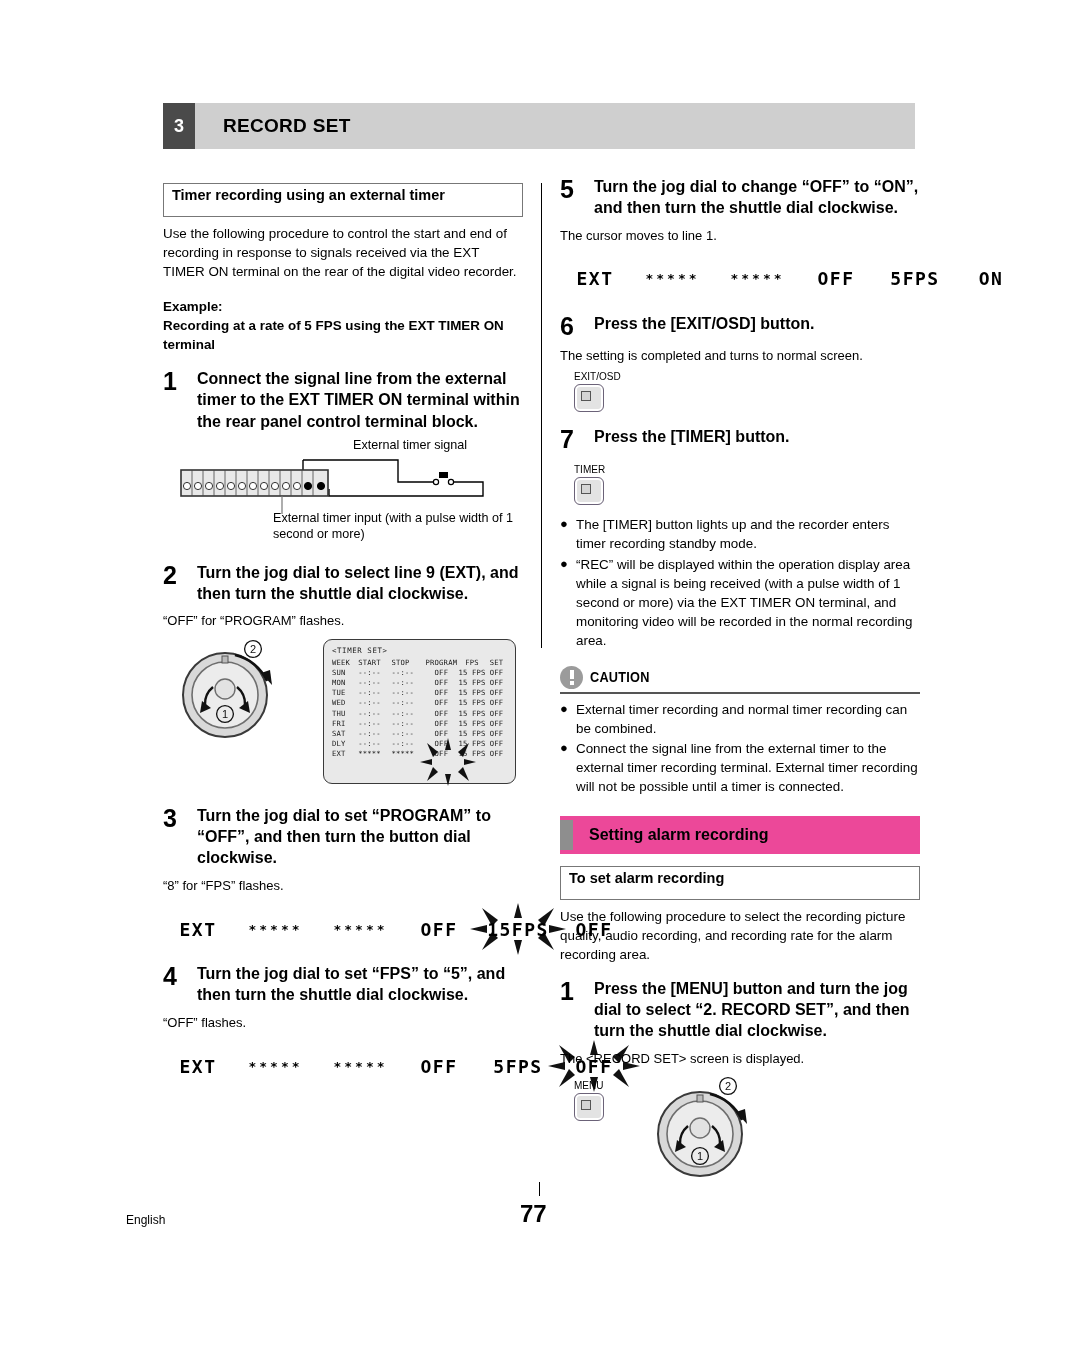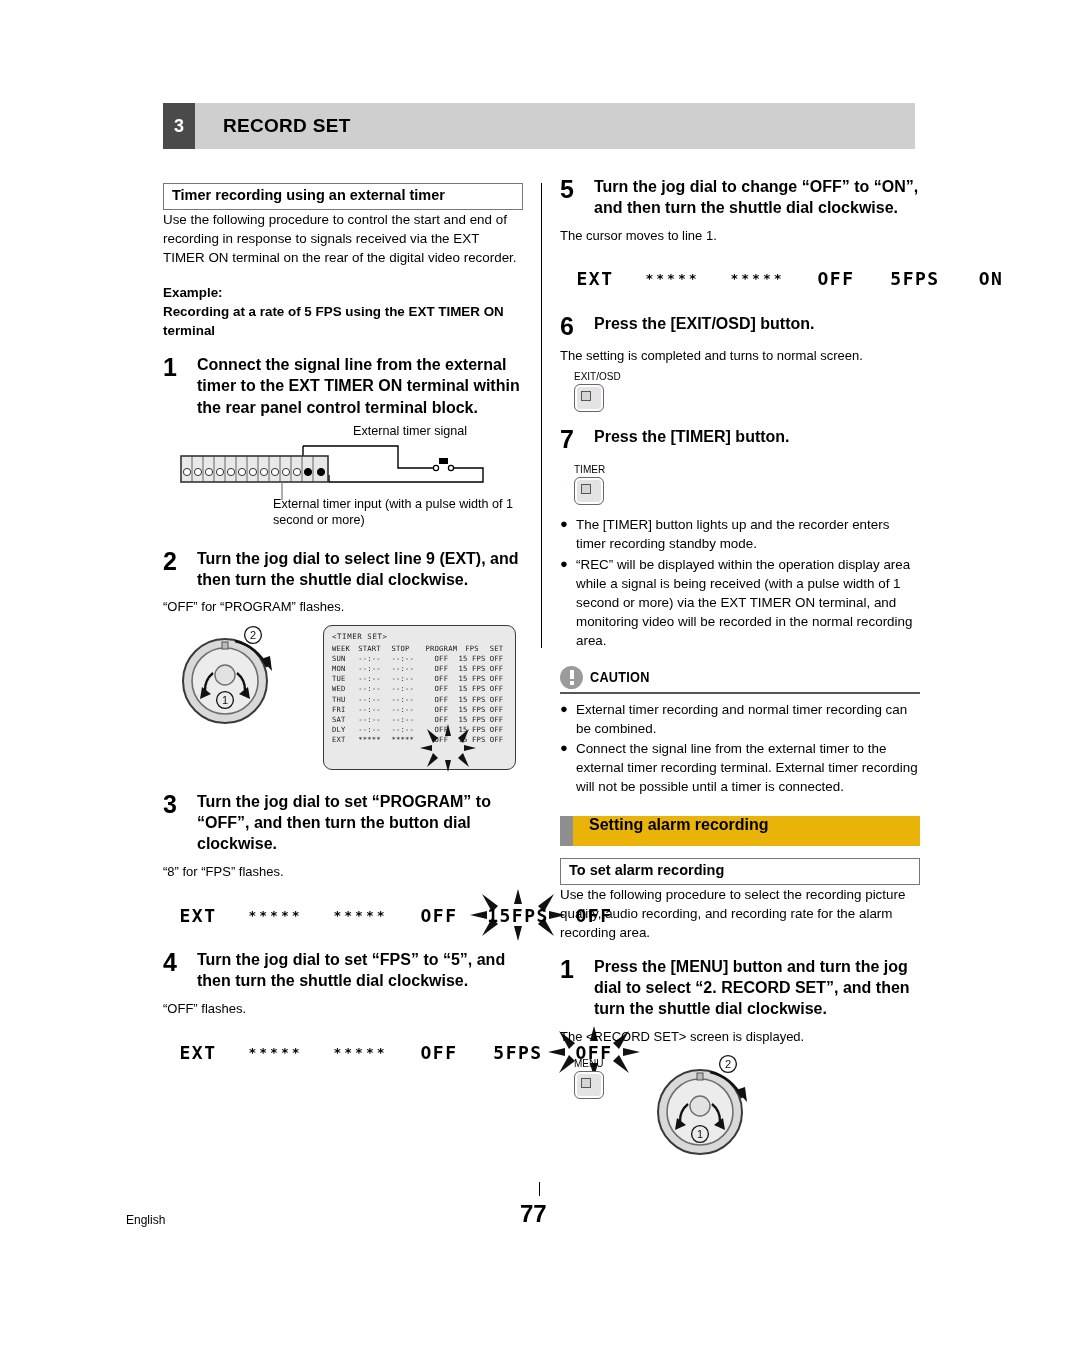--- a/index.html
+++ b/index.html
@@ -52,21 +52,22 @@
     left: 541px; top: 183px;
     width: 1px; height: 465px;
     background: #000;
   }
 
   
   .boxhead {
     border: 1px solid #777;
     font-size: 14.5px;
     font-weight: bold;
-    padding: 4px 6px 5px 8px;
+    padding: 4px 6px 12px 8px;
+    margin-bottom: 7px;
     line-height: 1.1;
   }
   .body-text {
     font-size: 13.4px;
     line-height: 1.42;
   }
   .body-text.bold { font-weight: bold; }
   .spacer-16 { height: 16px; }
 
   
@@ -206,23 +207,23 @@
   .caution-title {
     font-size: 15.5px; font-weight: bold;
     font-family: "Liberation Sans", sans-serif;
     letter-spacing: 0.3px;
     transform: scaleX(0.82);
     transform-origin: left center;
   }
 
   
   .section-band {
-    display: flex; align-items: flex-start;
-    background: #eab308;
-    height: 30px;
+    display: flex; align-items: center;
+    background: #ec4899;
+    height: 38px;
     margin-top: 20px;
   }
   .section-band .tick { width: 13px; height: 30px; background: #8e8e8e; flex: none; }
   .section-band .stitle {
     font-size: 16px; font-weight: bold;
     padding-left: 16px;
   }
 
   
   .footer-lang {

